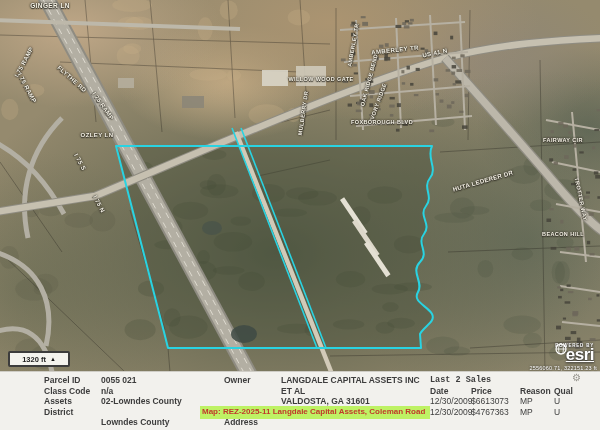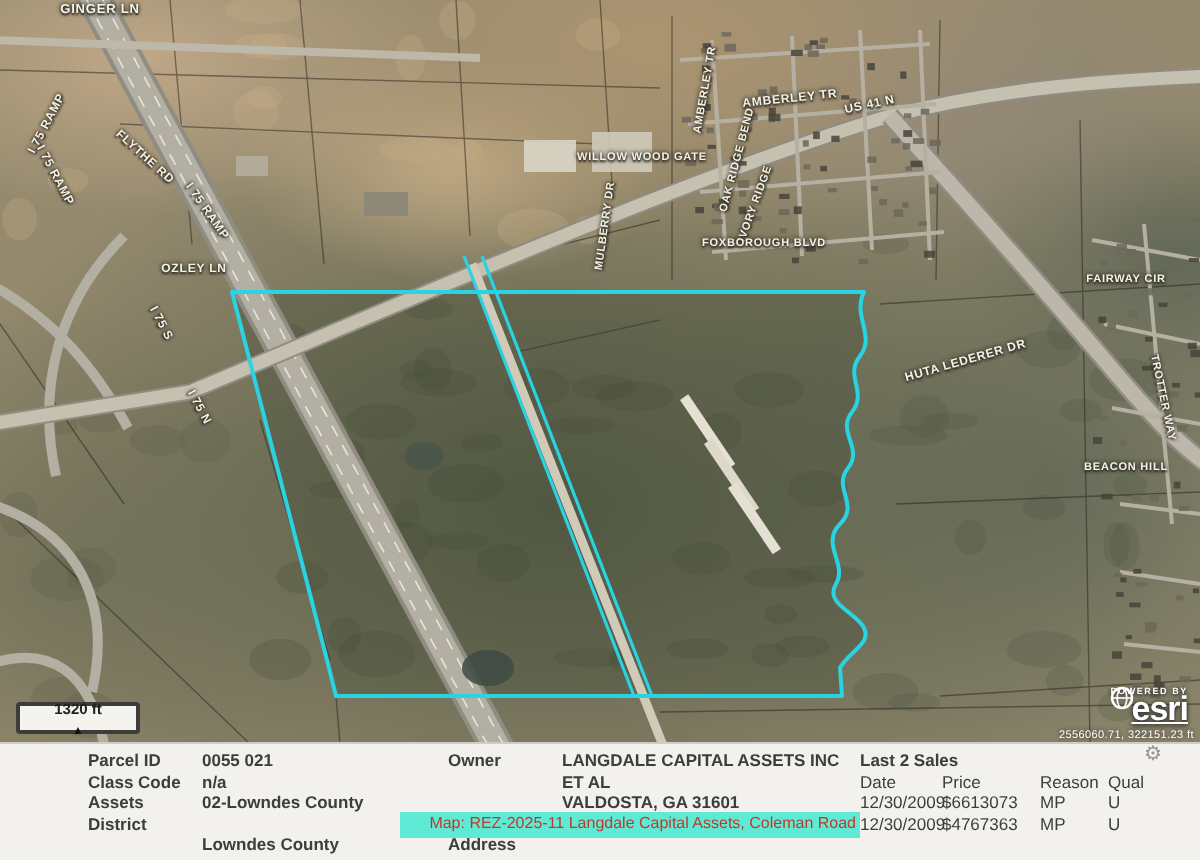--- a/index.html
+++ b/index.html
@@ -18,21 +18,21 @@
       radial-gradient(ellipse 200px 110px at 80% 15%, #8e8677 0%, rgba(142,134,119,0) 68%),
       radial-gradient(ellipse 160px 120px at 98% 35%, #5f6655 0%, rgba(95,102,85,0) 70%);}
   #map svg{position:absolute;left:0;top:0;}
   #label-layer{position:absolute;left:0;top:0;width:600px;height:372px;pointer-events:none;}
   .map-label{position:absolute;color:#f6f2e6;font-weight:bold;white-space:nowrap;
      letter-spacing:.4px;text-shadow:0 0 2px #35332a,0 0 2px #35332a,0 1px 1px #35332a;
      transform-origin:center center;}
   
   #scalebar{position:absolute;left:8px;top:351px;width:58px;height:12px;background:#f4f3ee;
      border:2px solid #3c3c3c;border-radius:2px;display:flex;align-items:center;
-     justify-content:center;gap:4px;font-size:7.5px;font-weight:bold;color:#222;z-index:4;flex-direction:column;}
+     justify-content:center;gap:4px;font-size:7.5px;font-weight:bold;color:#222;z-index:4;}
   #scalebar .tri{font-size:6px;line-height:6px;color:#111;}
   
   #esri-block{position:absolute;right:6px;bottom:10px;text-align:right;z-index:4;color:#fff;
      text-shadow:0 0 2px #333,0 1px 2px #333;}
   #esri-powered{font-size:4.5px;letter-spacing:.8px;font-weight:bold;}
   #esri-word{font-size:17px;font-weight:bold;letter-spacing:-.5px;line-height:14px;
      display:flex;align-items:center;gap:2px;justify-content:flex-end;text-decoration:underline;}
   #map-coords{position:absolute;right:3px;bottom:1px;font-size:5.5px;color:#fff;
      text-shadow:0 0 2px #222;z-index:4;letter-spacing:.2px;}
   
@@ -41,26 +41,26 @@
   .pcol{position:absolute;top:3px;}
   #pcol-left{left:8px;width:178px;}
   #pcol-mid{left:188px;width:238px;}
   #pcol-right{left:430px;width:150px;}
   .frow{display:flex;line-height:10.5px;}
   .flabel{font-weight:bold;flex:none;padding-left:36px;}
   #pcol-left  .flabel{width:57px;}
   #pcol-mid   .flabel{width:57px;}
   .fval{flex:1;font-weight:bold;}
   #assessor-frag{font-weight:bold;}
-  #highlight-box{position:absolute;left:200px;top:34px;width:226px;background:#5eead4;
-     color:#c0392b;font-weight:normal;font-size:8px;line-height:10.5px;text-align:right;
+  #highlight-box{position:absolute;left:200px;top:34px;width:226px;background:#bef264;
+     color:#c0392b;font-weight:bold;font-size:8px;line-height:10.5px;text-align:left;
      padding:1px 2px;z-index:6;}
-  #sales-title{font-weight:bold;line-height:10.5px;}
+  #sales-title{font-weight:bold;line-height:10.5px;font-family:Liberation Mono, monospace;}
   .sales-grid{display:grid;grid-template-columns:41px 49px 34px 24px;line-height:10.5px;}
-  .sales-grid .hdr{font-weight:normal;}
+  .sales-grid .hdr{font-weight:bold;}
   #panel-gear{position:absolute;right:19px;top:1px;color:#97958e;font-size:10px;line-height:10px;}
 </style>
 </head>
 <body>
 
 <div id="screen">
 
   <div id="map">
     <svg width="600" height="372" viewBox="0 0 600 372">
 

